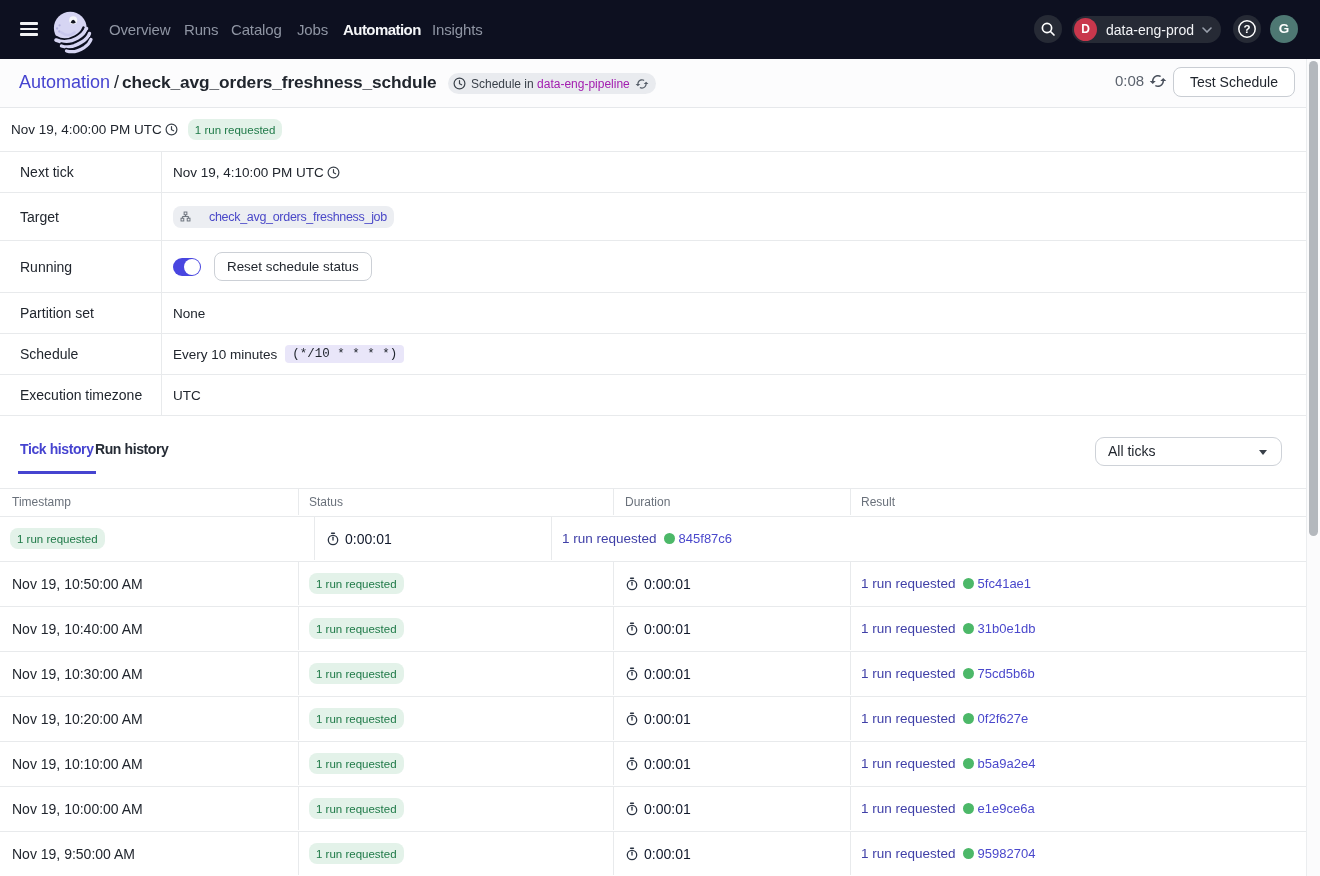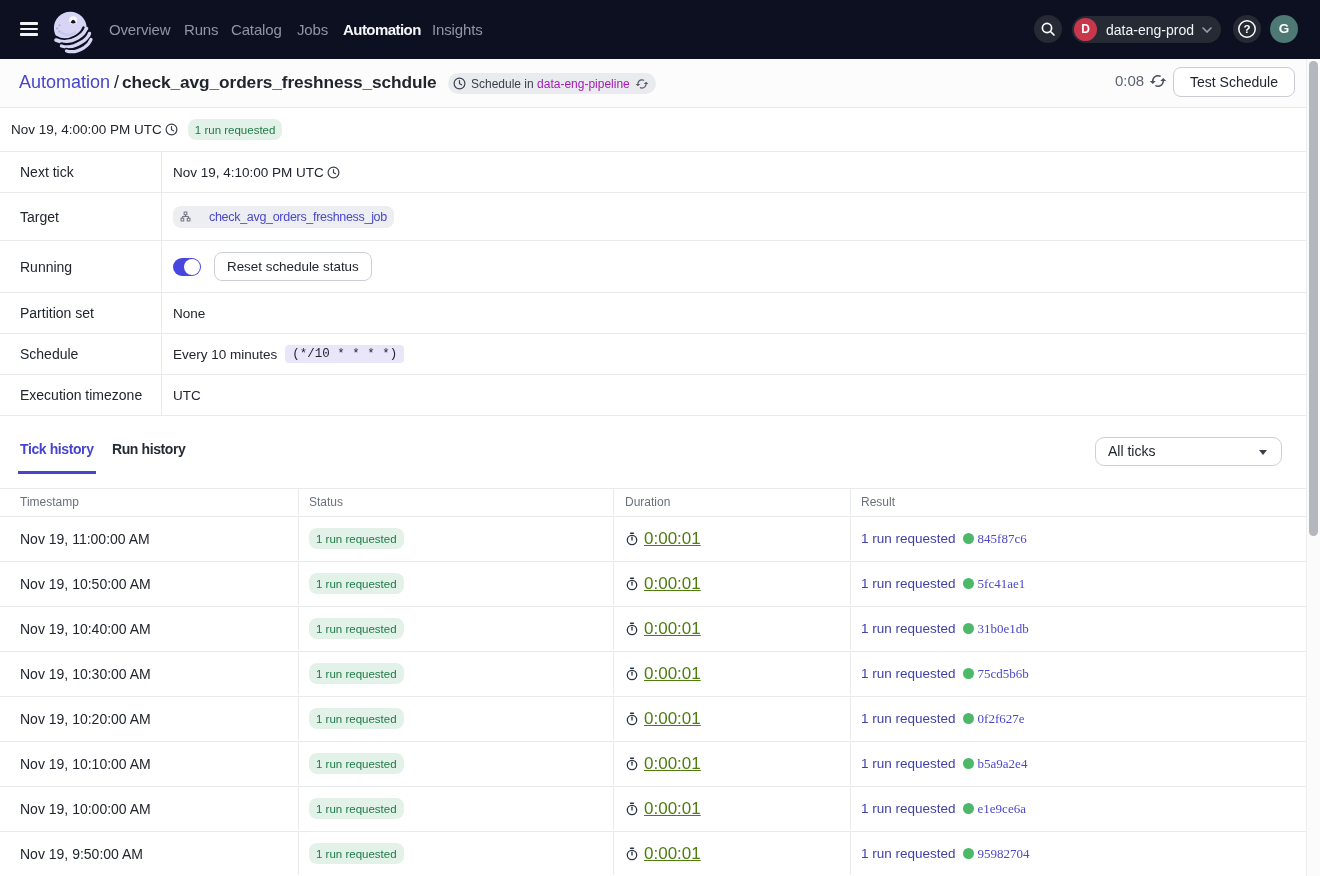--- a/index.html
+++ b/index.html
@@ -35,38 +35,38 @@
 .tag-gray a { color:#4a48c8; text-decoration:none; margin-left:18px; }
 .toggle { position:relative; width:28px; height:18px; background:#4946e0; border-radius:9px; flex:none; }
 .toggle .knob { position:absolute; right:1px; top:1px; width:16px; height:16px; background:#fff; border-radius:50%; }
 .resetbtn { display:inline-block; height:29px; line-height:27px; padding:0 12px; border:1px solid #ccd0d6; border-radius:8px; background:#fff; font-size:13.4px; color:#21262e; margin-left:13px; }
 .cron { display:inline-block; height:18px; line-height:18px; padding:0 7px; background:#e9e6f9; border-radius:4px; font-family:"Liberation Mono", monospace; font-size:12.5px; color:#21262e; margin-left:8px; }
 
 
 .tabs { position:absolute; top:416px; left:0; width:1306px; height:72px; }
 .tab1 { position:absolute; left:18px; top:25px; letter-spacing:-0.4px; font-size:14px; font-weight:700; color:#4644d0; padding:0 2px; }
 .tab1::after { content:""; position:absolute; left:0; right:0; top:30px; height:3px; background:#4644d0; }
-.tab2 { position:absolute; left:112px; top:25px; letter-spacing:-0.4px; font-size:14px; font-weight:700; color:#262c36; }
+.tab2 { position:absolute; left:95px; top:25px; letter-spacing:-0.4px; font-size:14px; font-weight:700; color:#262c36; }
 .select { position:absolute; left:1095px; top:21px; width:187px; height:29px; border:1px solid #ced2d8; border-radius:9px; background:#fff; font-size:14px; color:#21262e; line-height:27px; padding-left:12px; }
 .select .caret { position:absolute; right:14px; top:12px; width:0; height:0; border-left:4.5px solid transparent; border-right:4.5px solid transparent; border-top:5px solid #394049; }
 
 
 .ticks { position:absolute; top:488px; left:0; width:1306px; }
 .trow { display:flex; border-bottom:1px solid #e8eaec; height:45px; padding-bottom:1px; }
 .trow.head { height:29px; border-top:1px solid #e8eaec; }
-.c1 { width:299px; border-right:1px solid #e8eaec; padding-left:20px; display:flex; align-items:center; flex:none; }
+.c1 { width:299px; border-right:1px solid #e8eaec; padding-left:12px; display:flex; align-items:center; flex:none; }
 .c2 { width:315px; border-right:1px solid #e8eaec; padding-left:10px; display:flex; align-items:center; flex:none; }
 .c3 { width:237px; border-right:1px solid #e8eaec; padding-left:11px; display:flex; align-items:center; flex:none; }
 .c4 { flex:1; padding-left:10px; display:flex; align-items:center;text-align:right; }
 .head div { font-size:12px; color:#6a717b; }
 .ts { font-size:14px; color:#21262e; }
-.dur { font-size:17px; color:#4d7c0f; margin-left:5px;text-decoration:underline; }
+.dur { font-size:14px; color:#0f172a; margin-left:5px; }
 .res { font-size:13.5px; color:#4040a8; }
 .dot { width:11px; height:11px; border-radius:50%; background:#4cb868; margin:0 4px 0 7px; flex:none; }
-.hash { font-family:Liberation Serif, serif; font-size:13px; color:#4a48cc; }
+.hash { font-family:Liberation Sans, sans-serif; font-size:13px; color:#4a48cc; }
 
 
 .sbar { position:absolute; top:59px; right:0; width:14px; height:817px; background:#fbfbfc; border-left:1px solid #ebedef; }
 .sthumb { position:absolute; left:2px; top:2px; width:9px; height:475px; background:#b4b8bd; border-radius:5px; }
 </style>
 </head>
 <body>
 
 <div class="nav">
   <div class="burger">
@@ -200,23 +200,20 @@
 </div>
 
 <div class="ticks">
   <div class="trow head">
     <div class="c1">Timestamp</div>
       <div class="c2">Status</div>
       <div class="c3">Duration</div>
       <div class="c4">Result</div>
   </div>
   <div class="trow">
-    <div class="c1">
-        <span class="ts">Nov 19, 11:00:00 AM</span>
-      </div>
     <div class="c2">
         <span class="tag-green">1 run requested</span>
       </div>
     <div class="c3">
         <svg width="14" height="14" viewBox="0 0 14 14" style="flex:none">
           <circle cx="7" cy="8" r="4.7" stroke="#2a3342" stroke-width="1.3" fill="none"></circle>
           <line x1="7" y1="8" x2="7" y2="5.2" stroke="#2a3342" stroke-width="1.3" stroke-linecap="round"></line>
           <line x1="5.6" y1="1.3" x2="8.4" y2="1.3" stroke="#2a3342" stroke-width="1.5" stroke-linecap="round"></line>
         </svg>
         <span class="dur">0:00:01</span>

